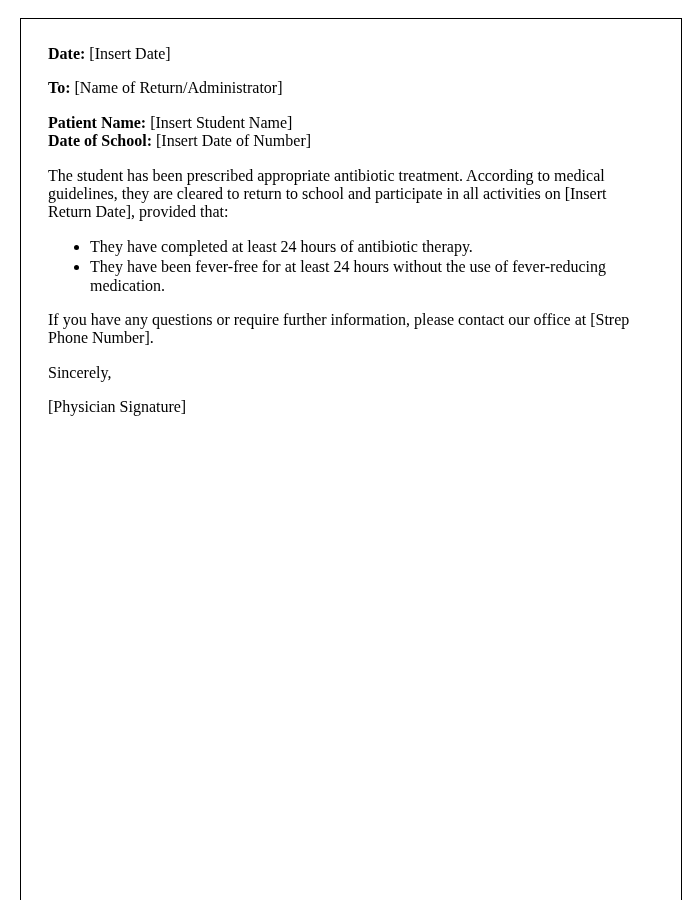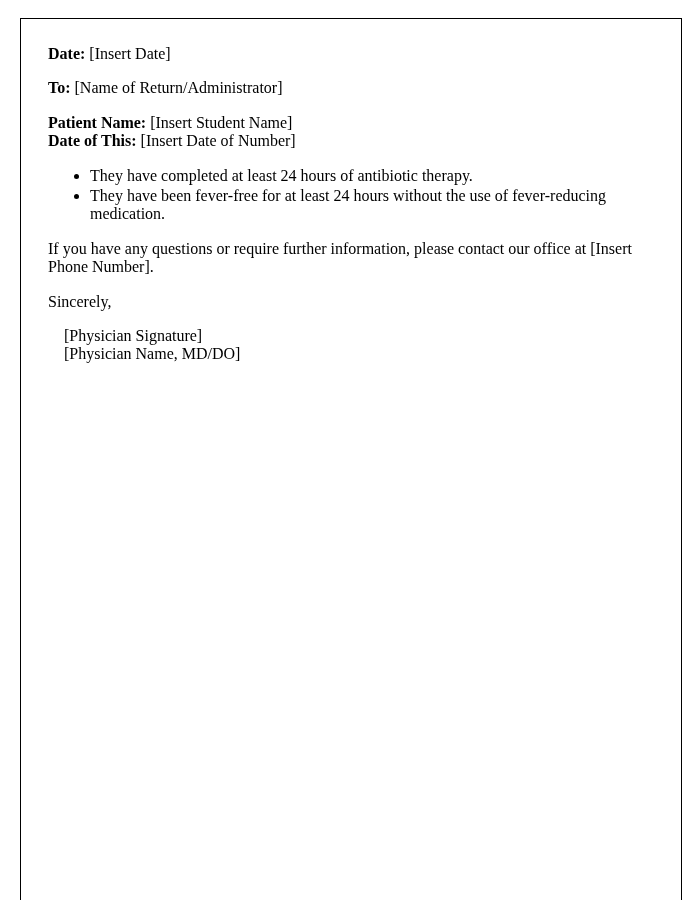--- a/index.html
+++ b/index.html
@@ -29,21 +29,21 @@
     font-weight: bold;
   }
   ul.conditions {
     margin: 0 0 16px 0;
     padding-left: 42px;
   }
   ul.conditions li {
     margin: 0 0 2px 0;
   }
   .sig-block {
-    margin: 16px;
+    margin: 0;
   }
   .sig-block div {
     margin: 0;
   }
 </style>
 </head>
 <body>
 
 <div class="page">
 
@@ -54,34 +54,34 @@
 
   <p class="para">
     <strong>To:</strong>
     <span>[Name of Return/Administrator]</span>
   </p>
 
   <p class="para">
     <strong>Patient Name:</strong>
     <span>[Insert Student Name]</span>
     <br>
-    <strong>Date of This:</strong>
+    <strong>Date of School:</strong>
     <span>[Insert Date of Number]</span>
   </p>
 
 
 
+  <p class="para">The student has been prescribed appropriate antibiotic treatment. According to medical guidelines, they are cleared to return to school and participate in all activities on [Insert Return Date], provided that:</p>
 
   <ul class="conditions">
     <li>They have completed at least 24 hours of antibiotic therapy.</li>
     <li>They have been fever-free for at least 24 hours without the use of fever-reducing medication.</li>
   </ul>
 
-  <p class="para">If you have any questions or require further information, please contact our office at [Insert Phone Number].</p>
+  <p class="para">If you have any questions or require further information, please contact our office at [Strep Phone Number].</p>
 
   <p class="para">Sincerely,</p>
 
   <div class="sig-block">
     <div>[Physician Signature]</div>
-    <div>[Physician Name, MD/DO]</div>
   </div>
 
 </div>
 
 </body></html>

